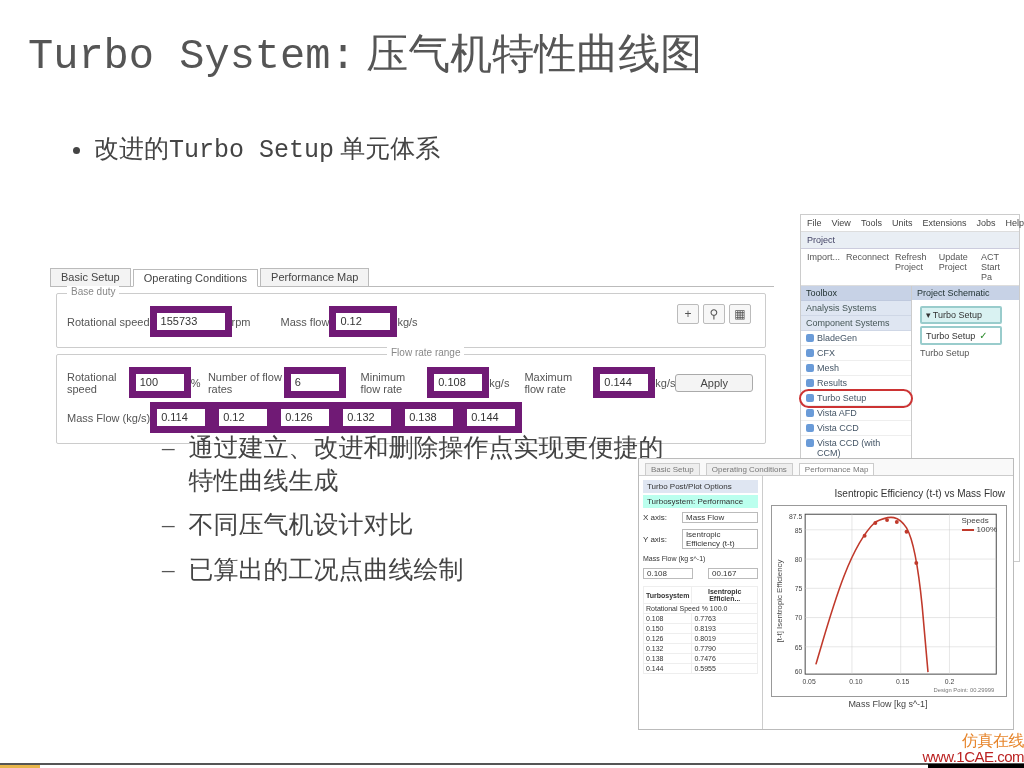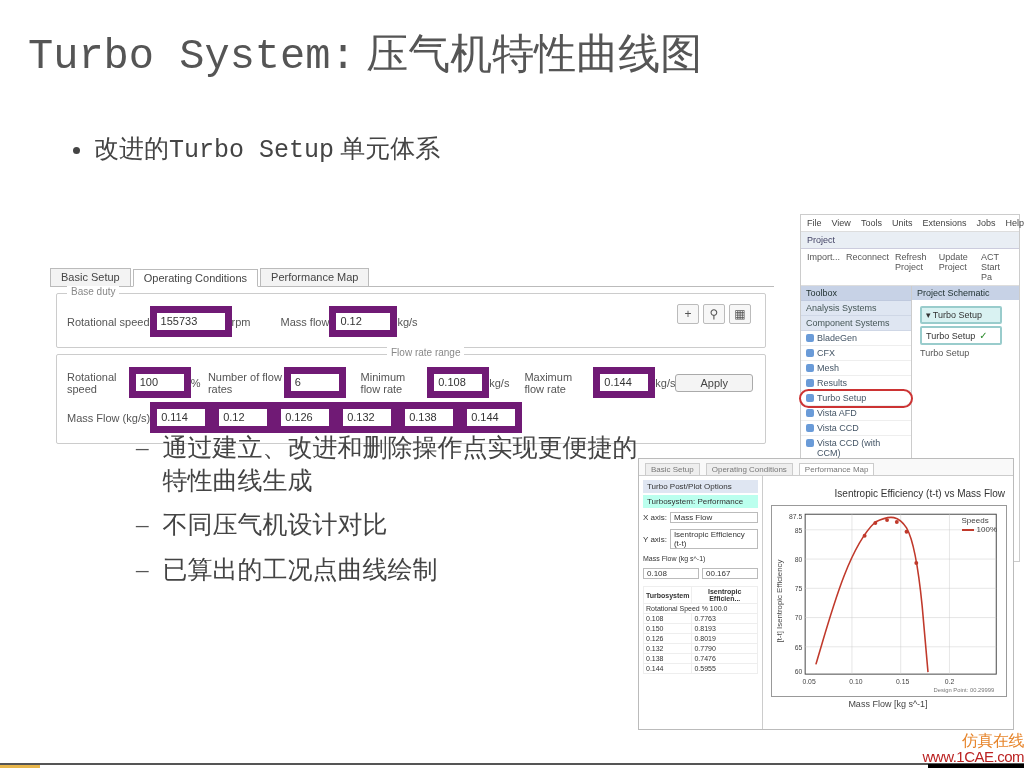--- a/index.html
+++ b/index.html
@@ -200,21 +200,21 @@
   .chartbox .tabs2 .t { border:1px solid #ccc; border-bottom:none; padding:1px 5px; background:#eee; }
   .chartbox .tabs2 .t.active { background:#fff; }
   .chartbox .inner { display:flex; flex:1; border-top:1px solid #ccc; }
   .chartbox .side {
     width:115px; border-right:1px solid #ccc;
     background:#fff; padding:4px; font-size:8px;
     display:flex; flex-direction:column; gap:2px;
   }
   .chartbox .side .hd { background:#dfe6f2; padding:2px 4px; font-size:8px; }
   .chartbox .side .hd.blue { background:#bfe; }
-  .chartbox .side .sel { display:flex; gap:3px; align-items:center; margin:2px 0;}
+  .chartbox .side .sel { display:flex; gap:15px; align-items:center; margin:2px 0;}
   .chartbox .side .sel .box { border:1px solid #bbb; padding:0 3px; background:#fff; flex:1; font-size:8px;}
   .chartbox .side .tbl { border:1px solid #ddd; font-size:7px; width:100%; border-collapse:collapse; margin-top:3px;}
   .chartbox .side .tbl td, .chartbox .side .tbl th { border:1px solid #eee; padding:1px 2px; }
   .chartbox .plotpane { flex:1; background:#fff; position:relative; padding:8px 8px 4px 8px; }
   .chartbox .ptitle { text-align:right; font-size:10px; color:#333; margin:4px 0 6px 0; }
   .chartbox svg.plot { width:100%; height:190px; border:1px solid #999; background:#fff; display:block; }
   .chartbox .xlabel { text-align:center; font-size:9px; color:#444; margin-top:2px;}
   .chartbox .legend { position:absolute; right:16px; top:40px; font-size:8px; color:#444;}
   .chartbox .legend .sw { display:inline-block; width:12px; height:2px; background:#c0392b; vertical-align:middle; margin-right:3px;}
 
@@ -316,21 +316,21 @@
         <span class="inp" style="width:36px">0.114</span>
         <span class="inp" style="width:36px">0.12</span>
         <span class="inp" style="width:36px">0.126</span>
         <span class="inp" style="width:36px">0.132</span>
         <span class="inp" style="width:36px">0.138</span>
         <span class="inp" style="width:36px">0.144</span>
       </div>
     </div>
   </div>
 
-  <div class="sublist" style="position:absolute; top:390px; left:80px;">
+  <div class="sublist" style="position:absolute; top:390px; left:106px;">
     <div class="dash">
         <span>通过建立、改进和删除操作点实现更便捷的特性曲线生成</span>
       </div>
     <div class="dash">
         <span>不同压气机设计对比</span>
       </div>
     <div class="dash">
         <span>已算出的工况点曲线绘制</span>
       </div>
   </div>

